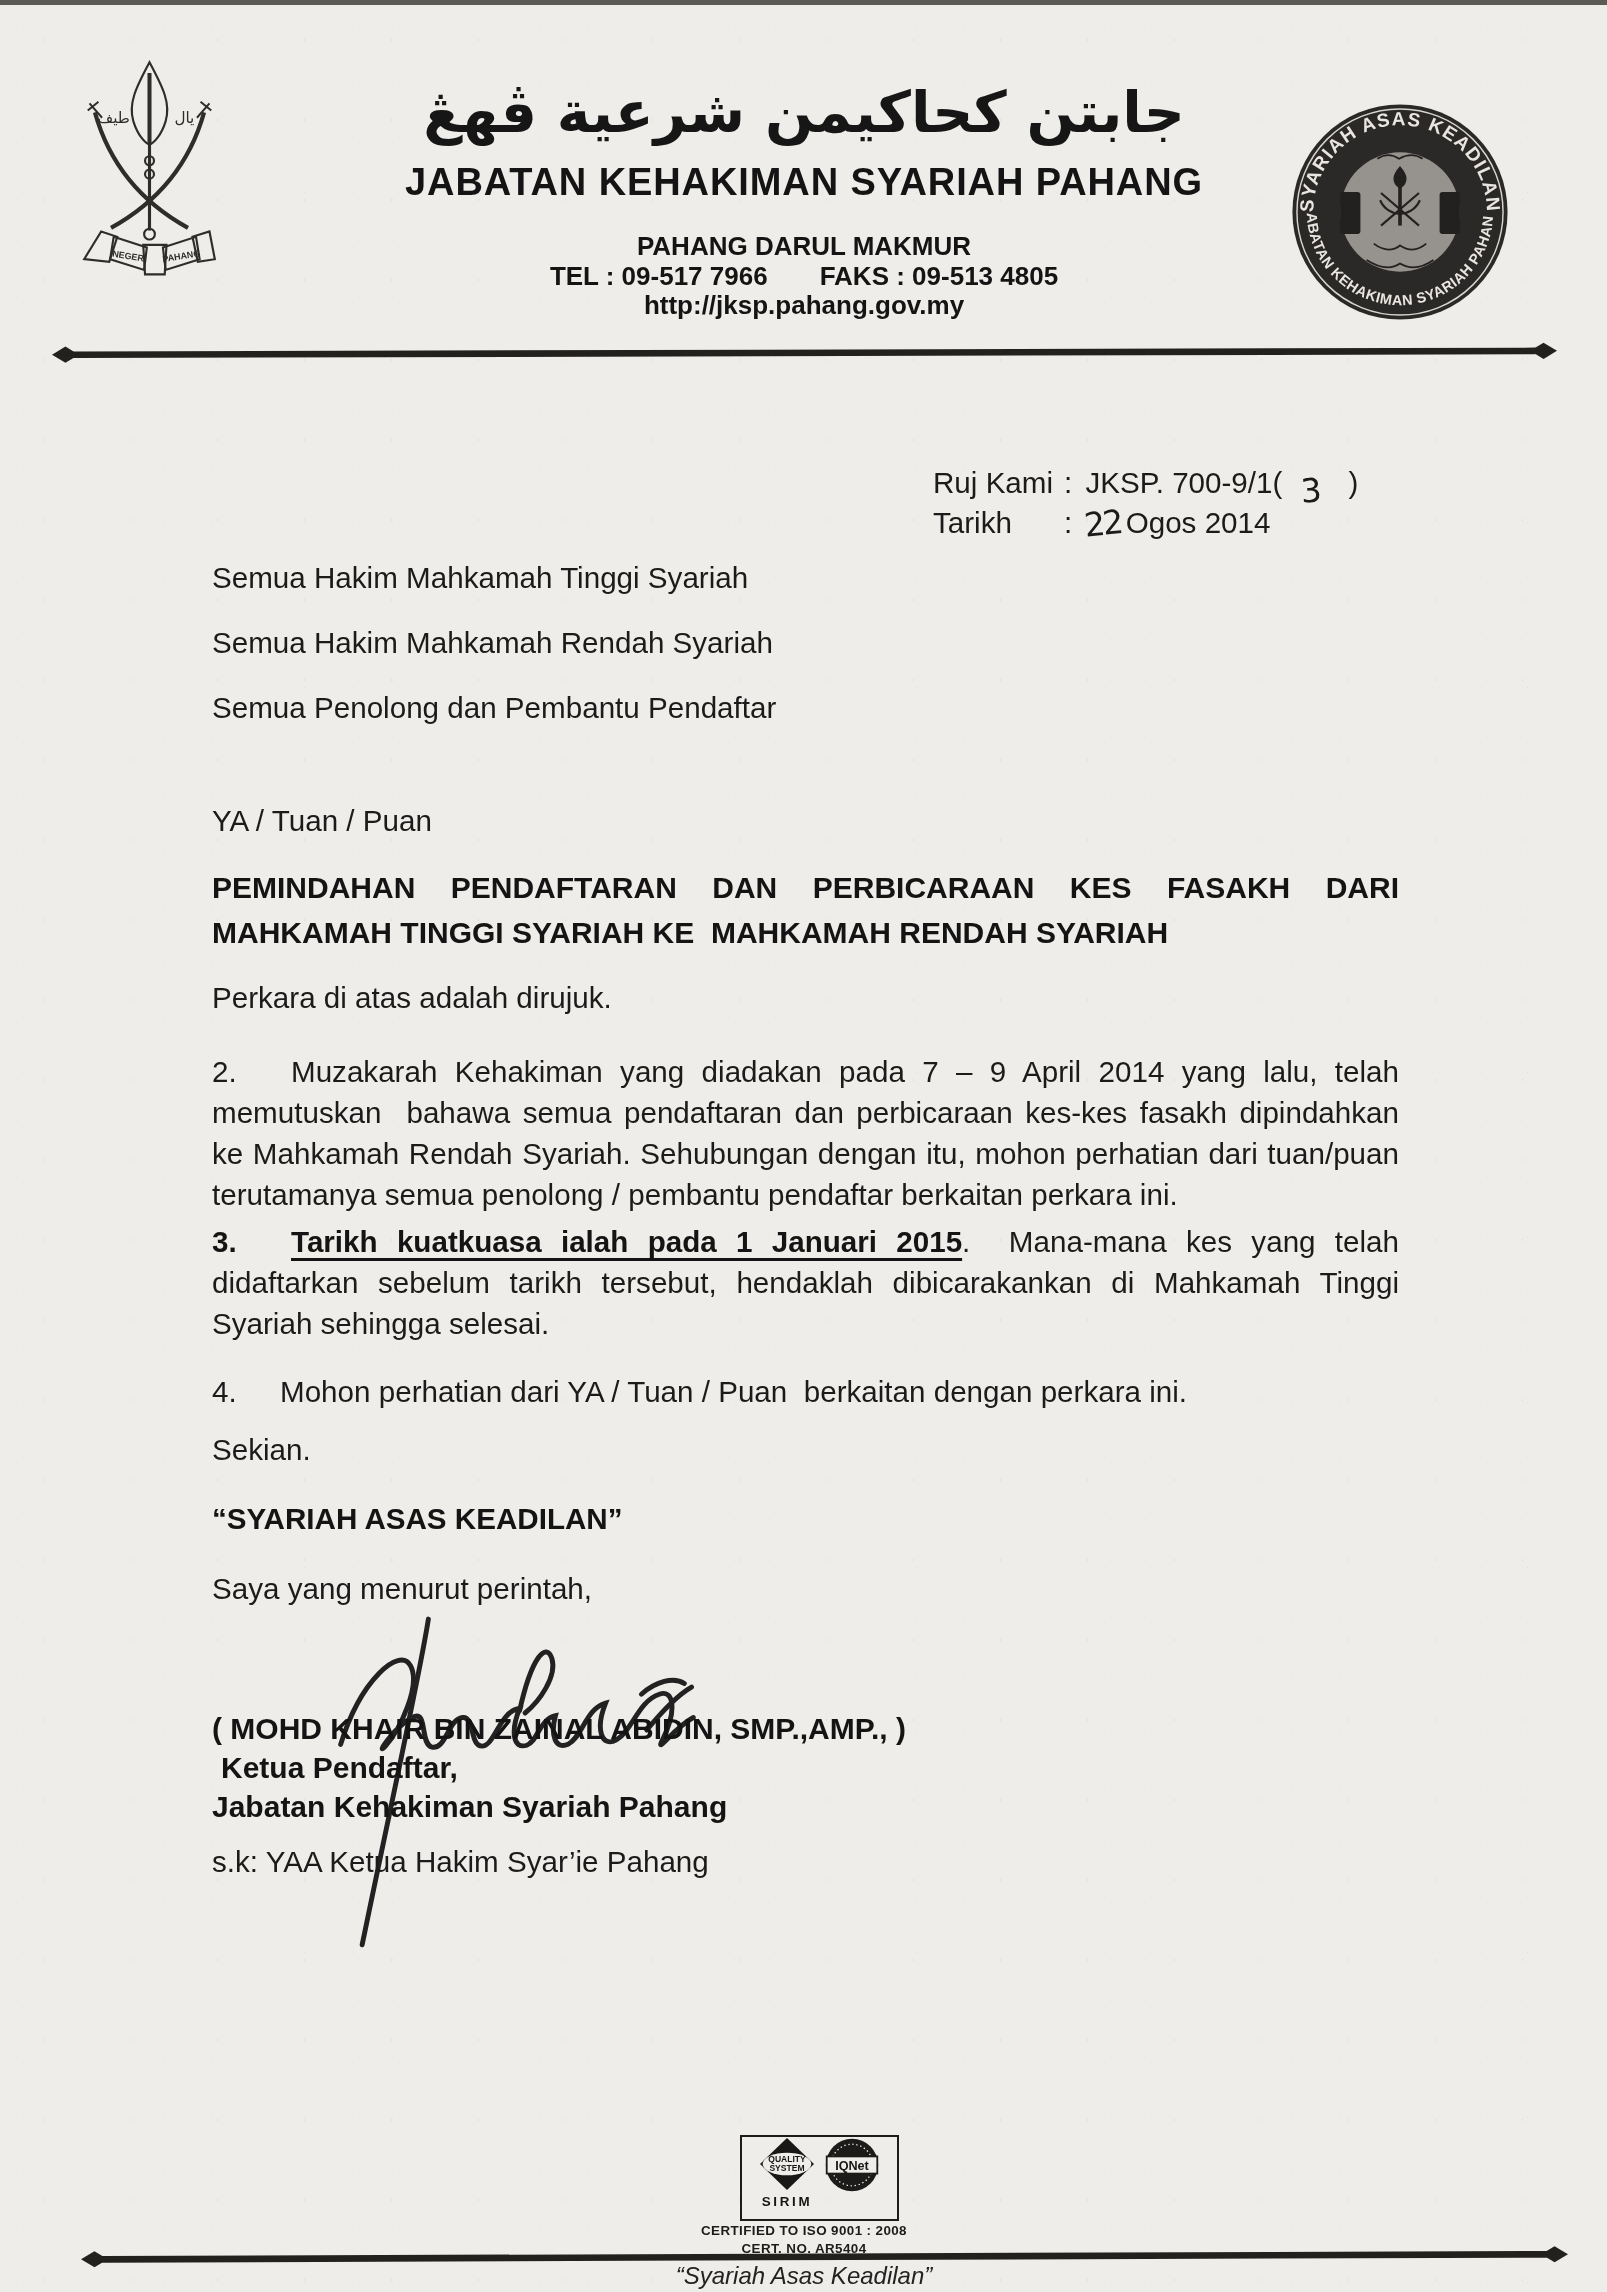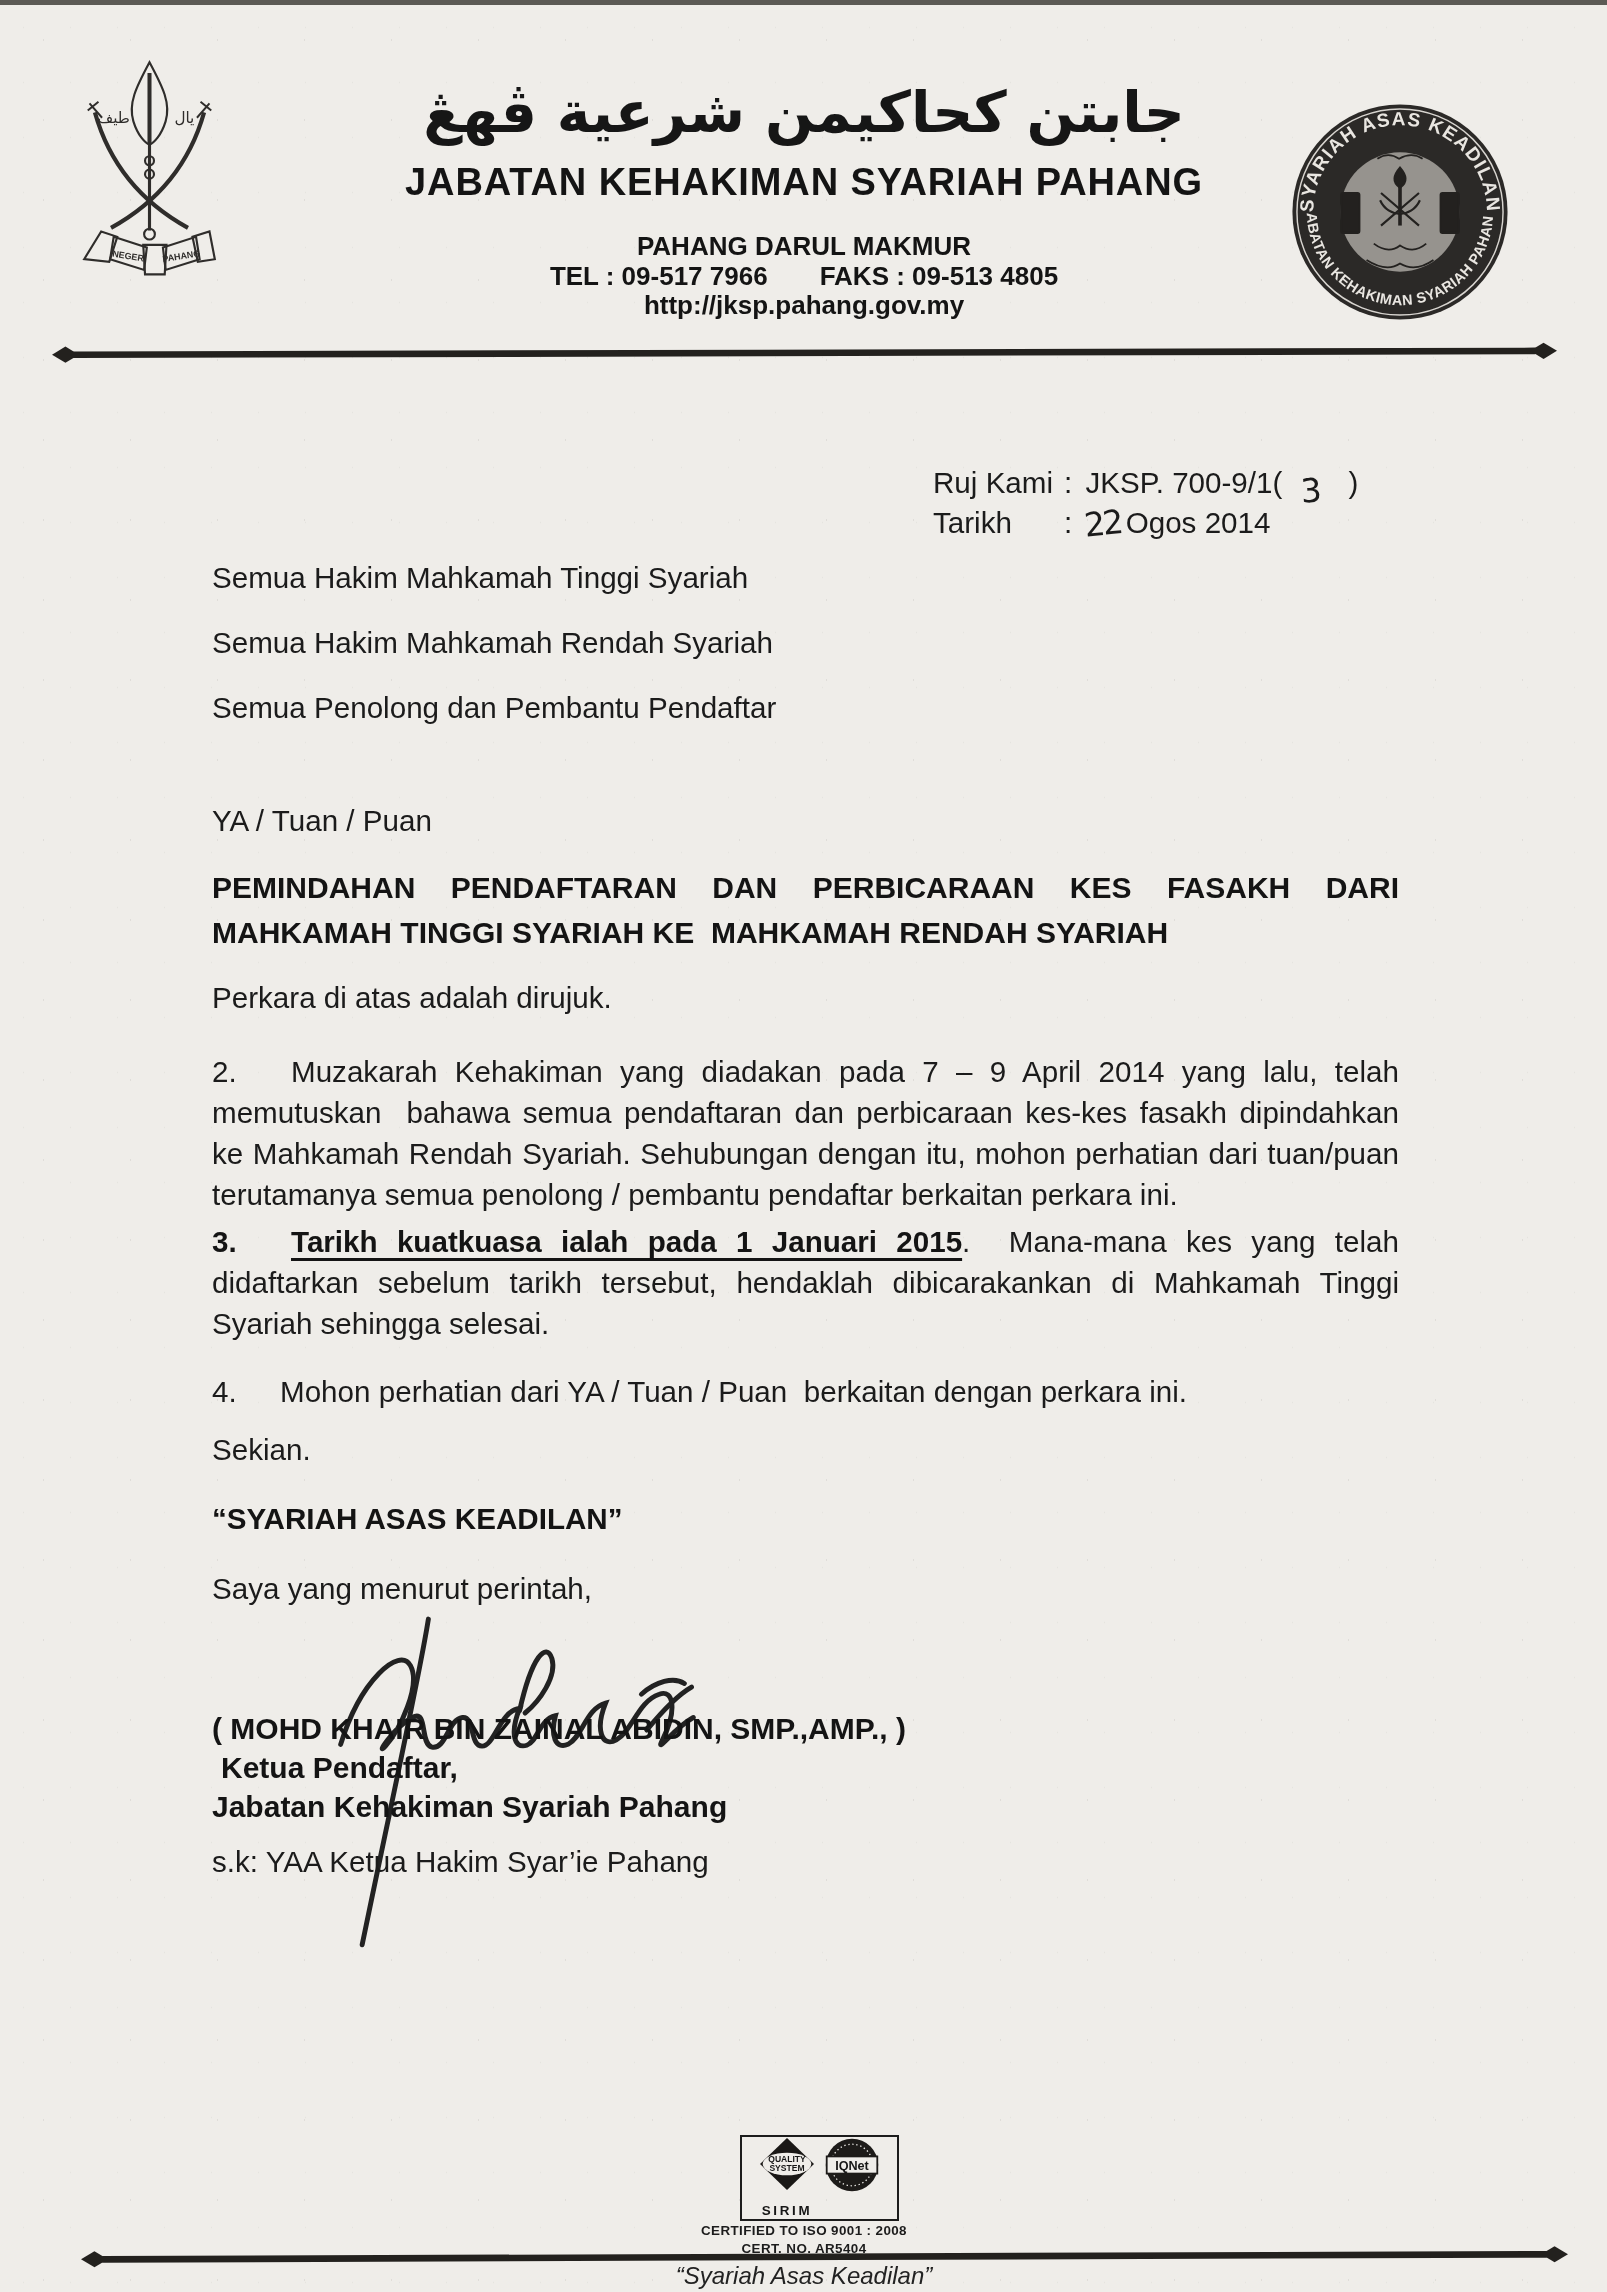--- a/index.html
+++ b/index.html
@@ -46,21 +46,21 @@
   .pnum{display:inline-block;min-width:79px;}
   .u-bold{font-weight:bold;text-decoration:underline;text-decoration-thickness:2.7px;text-underline-offset:6.3px;color:#141414;margin-top:32px;}
   .bold{font-weight:bold;color:#141414;}
   .signblock{font-weight:bold;font-size:30px;line-height:39px;color:#141414;}
   .signblock .ind{padding-left:9px;}
 
   
   .certbox{left:740px;top:2135px;width:159px;height:86px;border:2.7px solid #1c1c1c;
     display:flex;justify-content:center;gap:9px;box-sizing:border-box;}
   .sirim-stack{display:flex;flex-direction:column;align-items:center;}
-  .sirim-word{font-weight:bold;font-size:13.4px;letter-spacing:2.7px;color:#161616;margin-top:12px;}
+  .sirim-word{font-weight:bold;font-size:13.4px;letter-spacing:2.7px;color:#161616;margin-top:3px;}
   .smallcert{left:0;width:100%;text-align:center;font-weight:bold;font-size:13.4px;letter-spacing:0.4px;color:#1c1c1c;}
   .bmotto{left:0;top:2262px;width:100%;text-align:center;font-style:italic;font-size:24px;color:#222;}
 
   svg{display:block;}
   .sig{pointer-events:none;}
 </style>
 </head>
 <body>
 
 <div class="page">

